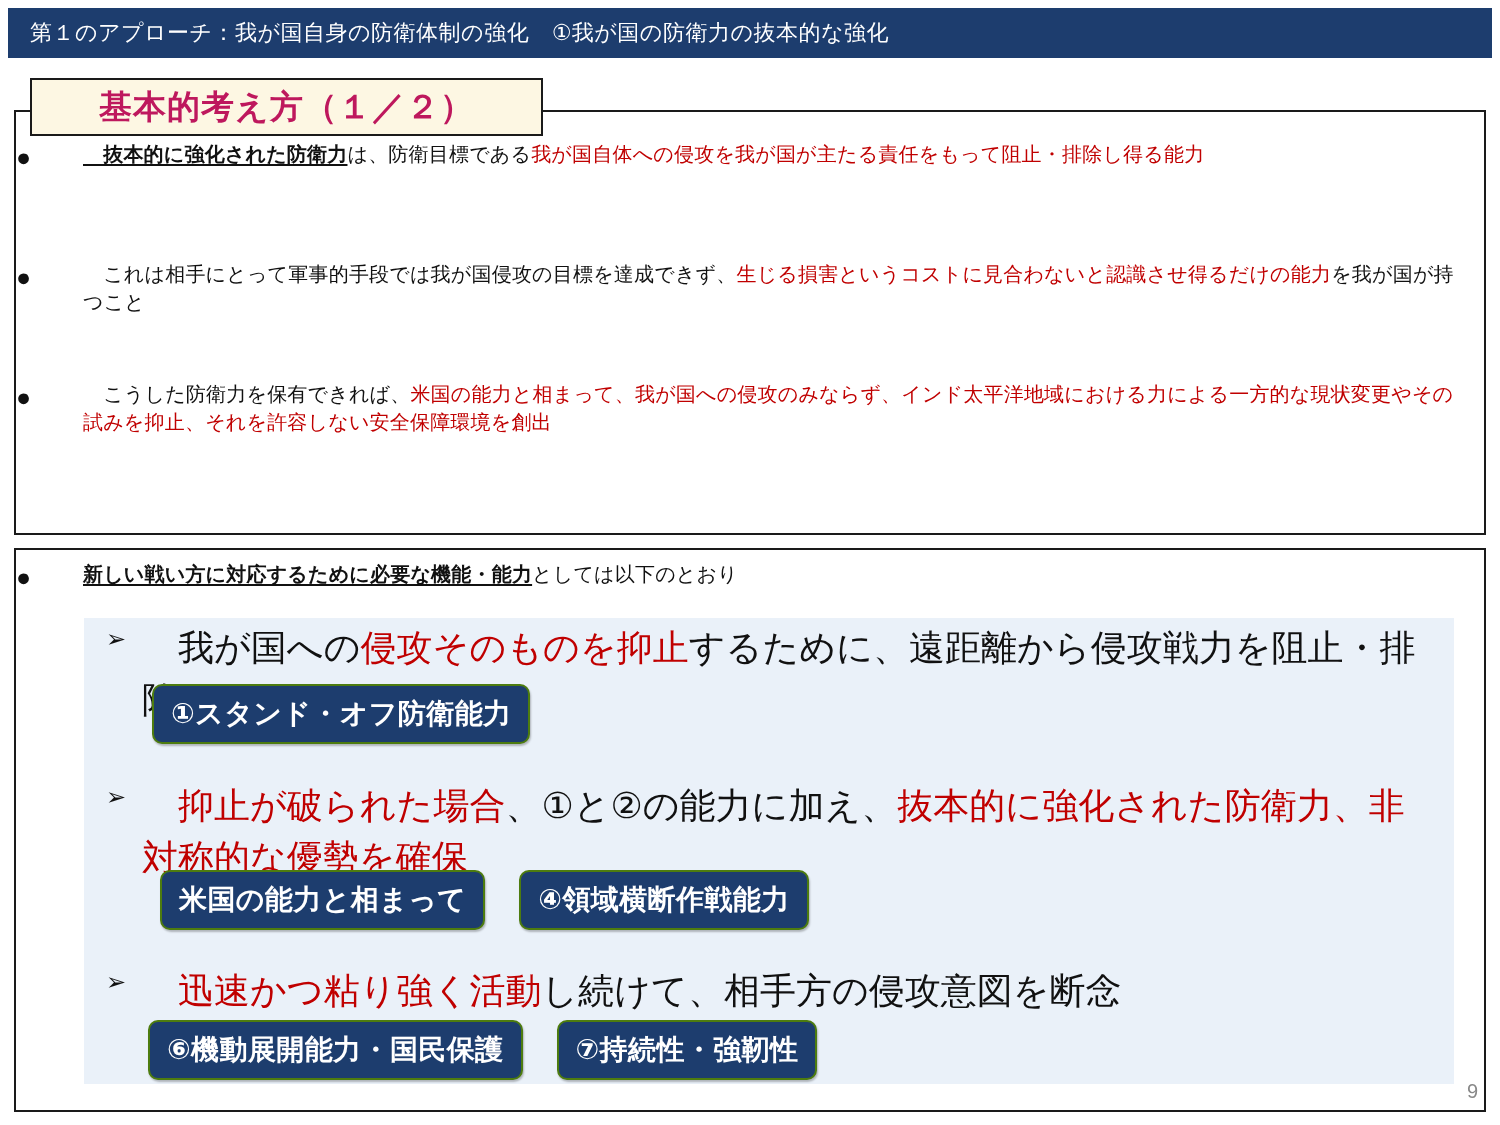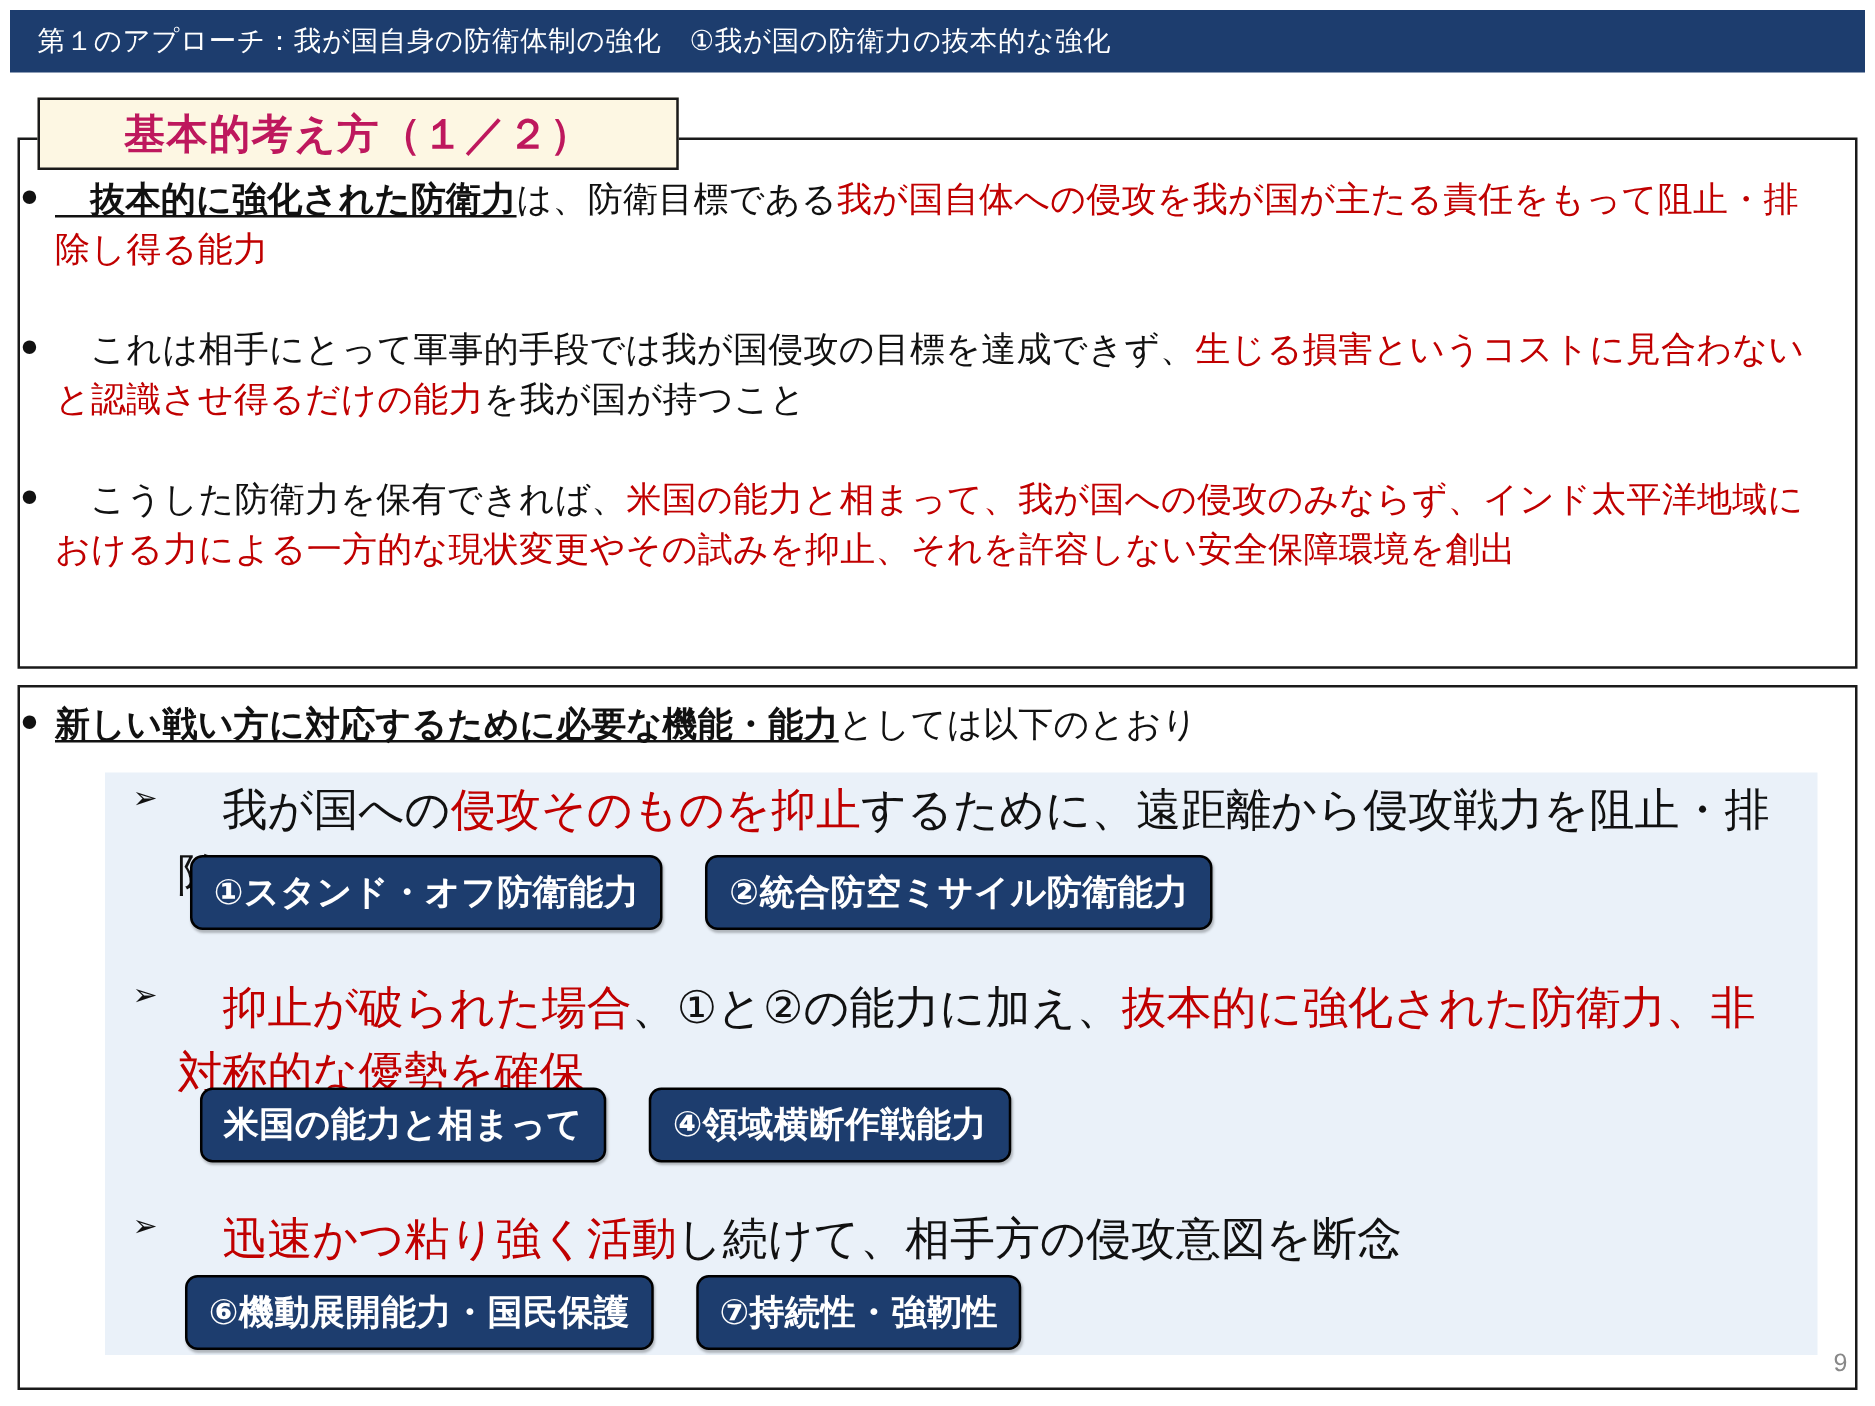--- a/index.html
+++ b/index.html
@@ -89,23 +89,24 @@
     width: 34px;
     font-size: 25px;
     line-height: 1.42;
     color: #111;
     text-align: left;
     padding-left: 6px;
     box-sizing: border-box;
   }
   .bullet-text {
     flex: 1 1 auto;
-    font-size: 28px;
+    font-size: 20px;
     line-height: 1.42;
     letter-spacing: 0.2px;
+    margin-left: 39px;
   }
   .b1 { position: absolute; top: 140px;  left: 10px; width: 1450px; }
   .b2 { position: absolute; top: 260px;  left: 10px; width: 1450px; }
   .b3 { position: absolute; top: 380px;  left: 10px; width: 1450px; }
 
   .red { color: #c00000; }
   .ul-bold { font-weight: bold; text-decoration: underline; text-underline-offset: 3px; }
 
   
   .fn-head {
@@ -147,21 +148,21 @@
   
   .chip-row { position: absolute; display: flex; gap: 34px; }
   .r1 { top: 684px; left: 152px; }
   .r2 { top: 870px; left: 160px; }
   .r3 { top: 1020px; left: 148px; }
 
   .chip {
     background: #1d3d6e;
     color: #ffffff;
     border-radius: 10px;
-    border: 2px solid #000000;
+    border: 2px solid #4d7c0f;
     font-size: 28px;
     font-weight: bold;
     padding: 9px 17px;
     white-space: nowrap;
     letter-spacing: 0.4px;
     box-shadow: 1px 2px 2px rgba(0,0,0,0.25);
   }
 
   .page-number {
     position: absolute;
@@ -217,21 +218,20 @@
 <div class="inner-panel"></div>
 
 <div class="arrow-row a1">
   <div class="arrow-mark">➢</div>
   <div class="arrow-text">
     <span>　我が国への</span><span class="red">侵攻そのものを抑止</span><span>するために、遠距離から侵攻戦力を阻止・排除</span>
   </div>
 </div>
 <div class="chip-row r1">
   <div class="chip">①スタンド・オフ防衛能力</div>
-  <div class="chip">②統合防空ミサイル防衛能力</div>
 </div>
 
 <div class="arrow-row a2">
   <div class="arrow-mark">➢</div>
   <div class="arrow-text">
     <span class="red">　抑止が破られた場合</span><span>、①と②の能力に加え、</span><span class="red">抜本的に強化された防衛力、非対称的な優勢を確保</span>
   </div>
 </div>
 <div class="chip-row r2">
   <div class="chip">米国の能力と相まって</div>

